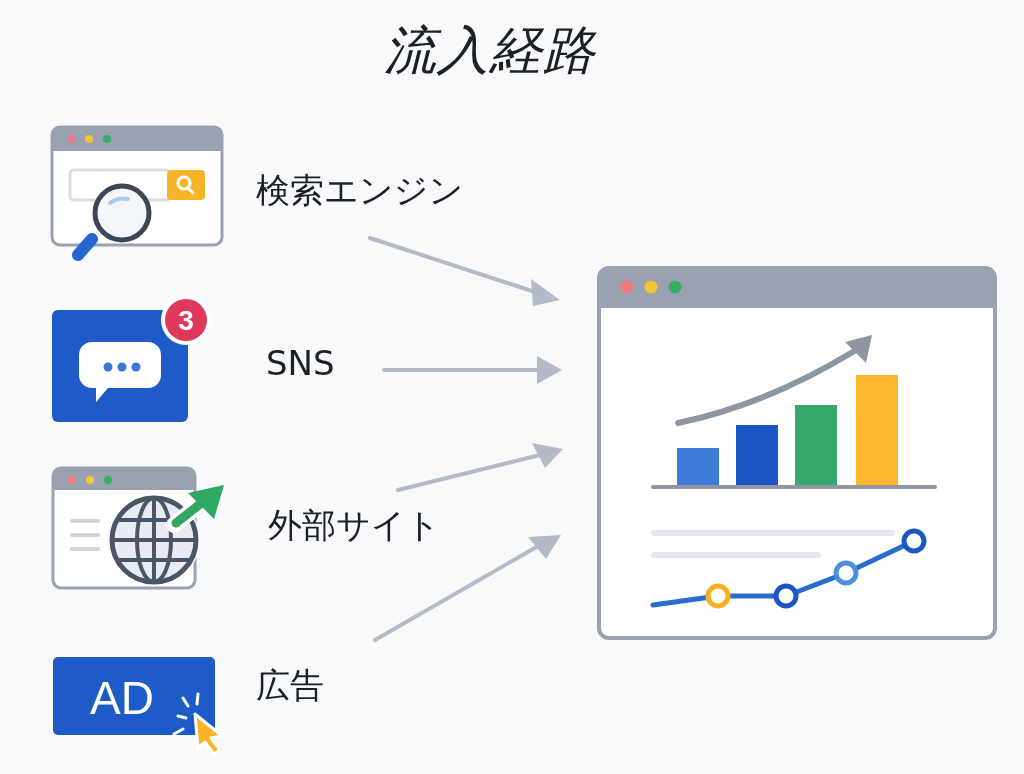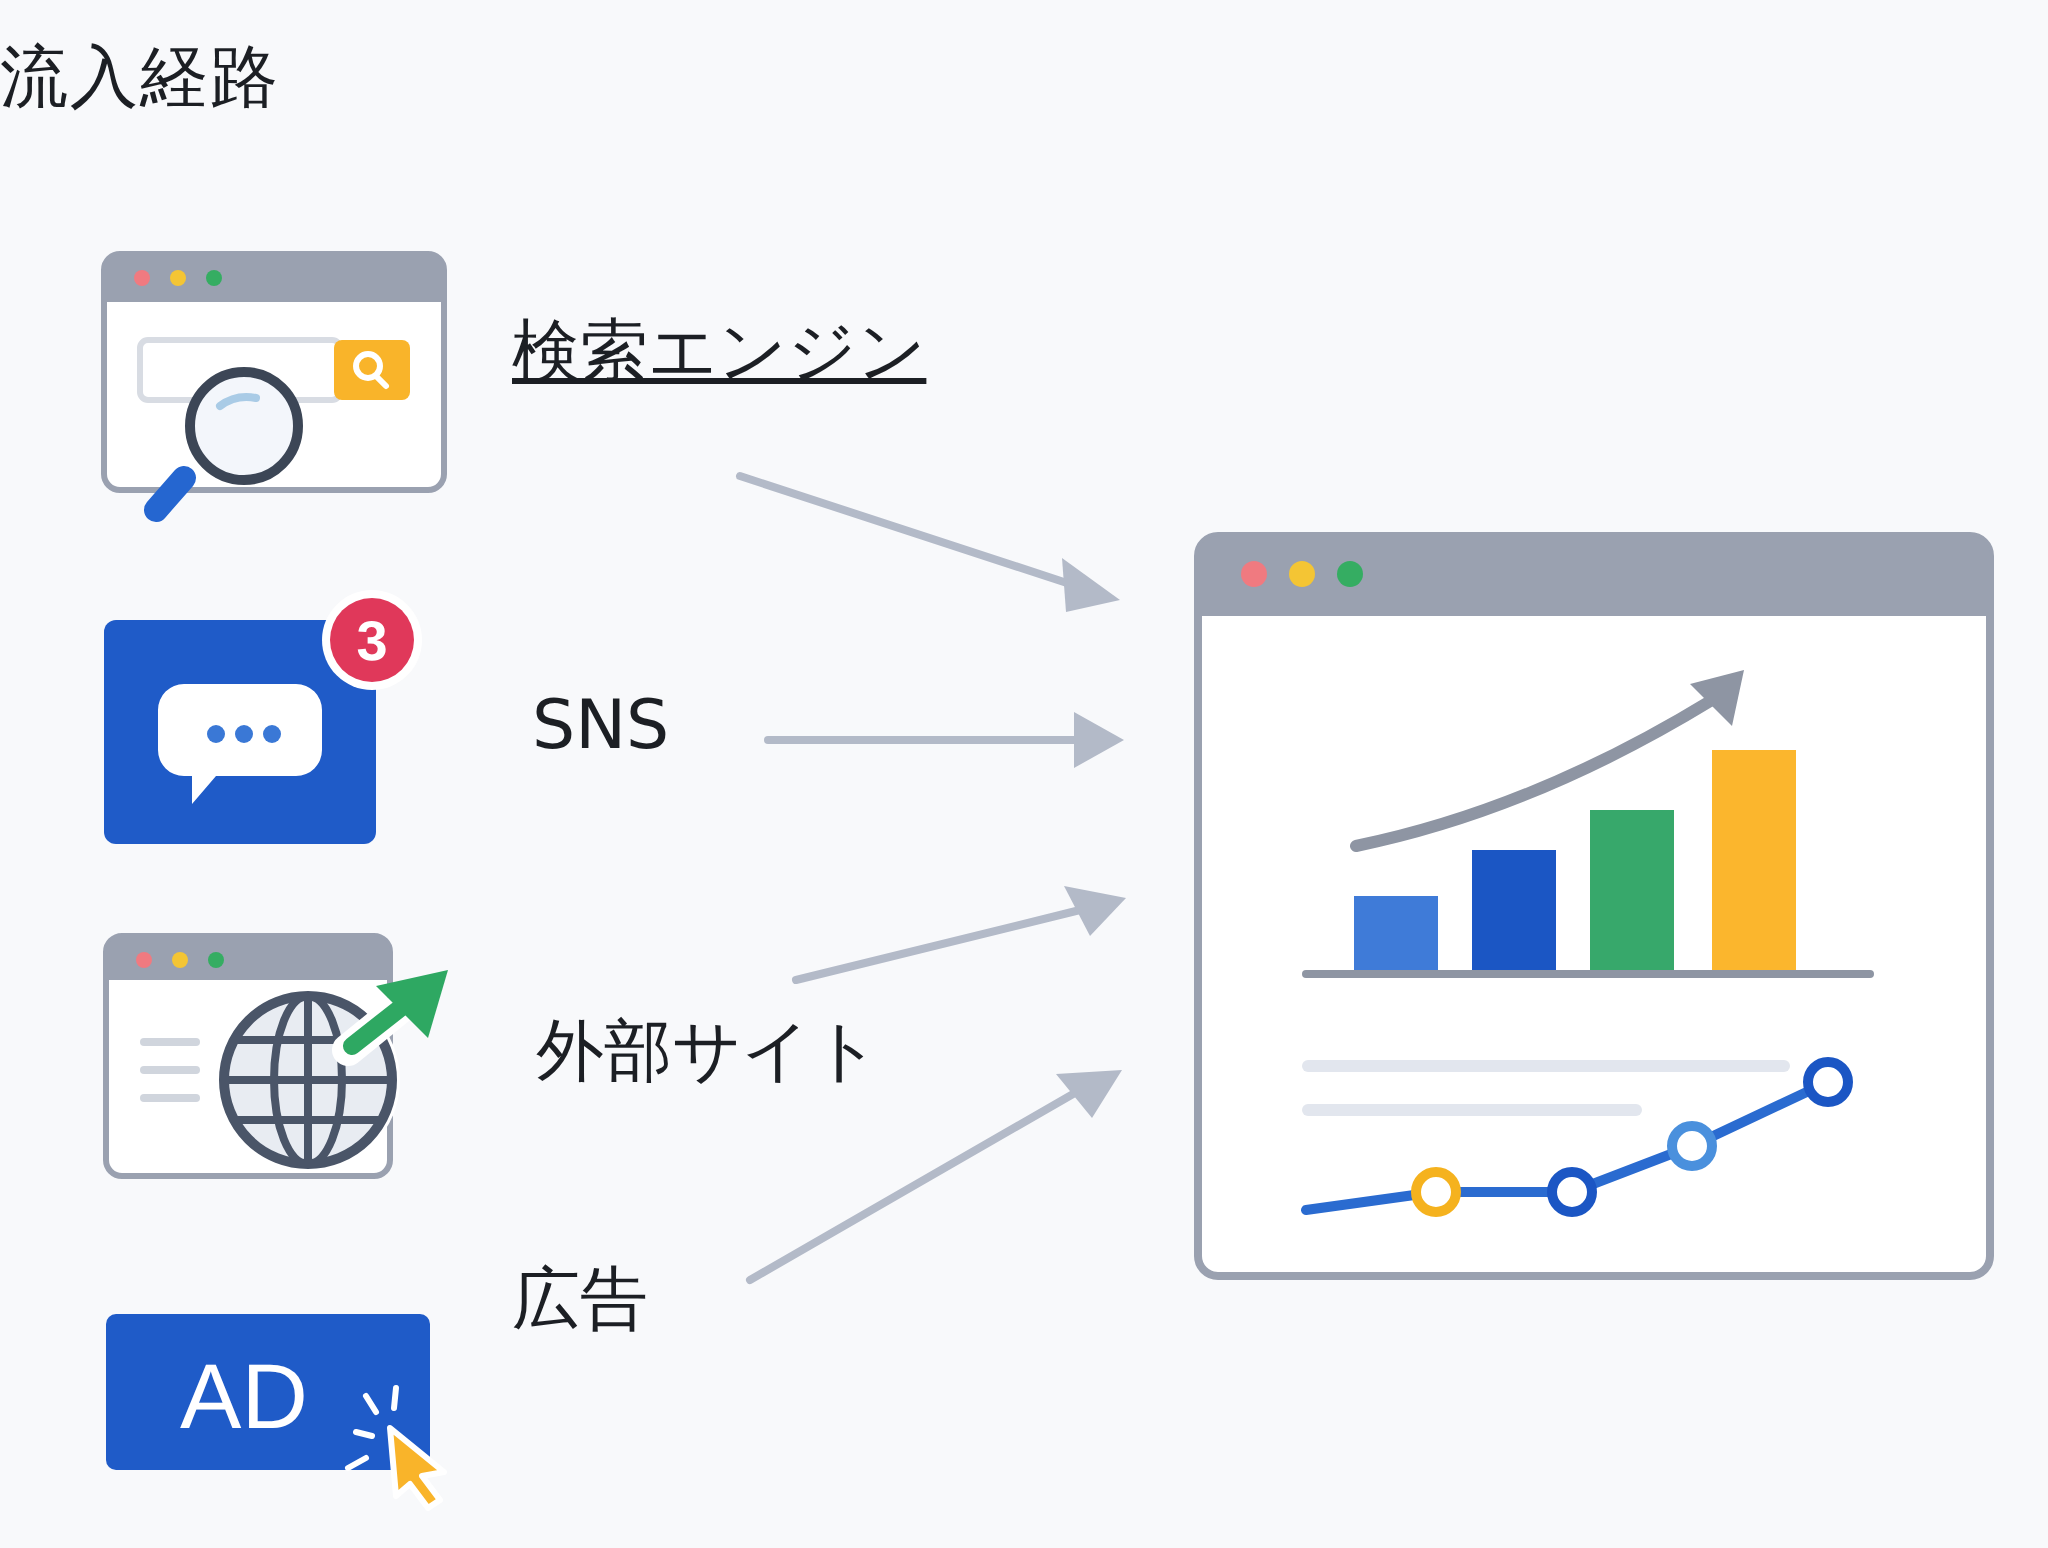--- a/index.html
+++ b/index.html
@@ -4,22 +4,22 @@
 <style>
   html, body { margin:0; padding:0; }
   body {
     width:1024px; height:774px; overflow:hidden;
     background:#f8f9fb;
     font-family:"DejaVu Sans", "Liberation Sans", sans-serif;
     color:#1c1f24;
     position:relative;
   }
   .title {
-    position:absolute; left:0; top:16px; width:980px; 
-    font-size:34px; font-weight:500; letter-spacing:1px;
+    position:absolute; left:0; top:16px; width:980px; text-align:center;
+    font-size:52px; font-weight:500; letter-spacing:1px;font-style:italic;
   }
   .label {
     position:absolute; font-size:34px; color:#1c1f24; white-space:nowrap;
   }
   .icon { position:absolute; }
   svg { display:block; }
   .arrows { position:absolute; left:0; top:0; }
 </style>
 </head>
 <body>
@@ -35,21 +35,21 @@
     <circle cx="57" cy="14" r="4" fill="#35ad62"></circle>
     <rect x="20" y="45" width="100" height="30" rx="4" fill="#fff" stroke="#d8dce3" stroke-width="3"></rect>
     <rect x="117" y="45" width="38" height="30" rx="4" fill="#f9b42a"></rect>
     <circle cx="134" cy="58" r="6" fill="none" stroke="#fff" stroke-width="3"></circle>
     <line x1="138" y1="63" x2="143" y2="68" stroke="#fff" stroke-width="3" stroke-linecap="round"></line>
     <line x1="42" y1="114" x2="28" y2="130" stroke="#2566d0" stroke-width="12" stroke-linecap="round"></line>
     <circle cx="72" cy="88" r="27" fill="#f3f6fb" stroke="#3c4656" stroke-width="5"></circle>
     <path d="M60 78 q8 -6 18 -4" stroke="#a9cbe6" stroke-width="4" fill="none" stroke-linecap="round"></path>
   </svg>
 </div>
-<div class="label" style="left:256px;top:153px;text-decoration:underline;">検索エンジン</div>
+<div class="label" style="left:256px;top:168px;">検索エンジン</div>
 
 <div class="icon" style="left:50px;top:292px;">
   <svg width="170" height="135" viewBox="0 0 170 135">
     <rect x="2" y="18" width="136" height="112" rx="6" fill="#1f5bc8"></rect>
     <path d="M42 50 h56 a13 13 0 0 1 13 13 v20 a13 13 0 0 1 -13 13 h-40 l-12 14 v-14 h-4 a13 13 0 0 1 -13 -13 v-20 a13 13 0 0 1 13 -13 z" fill="#fff"></path>
     <circle cx="58" cy="75" r="4.5" fill="#3a78d6"></circle>
     <circle cx="72" cy="75" r="4.5" fill="#3a78d6"></circle>
     <circle cx="86" cy="75" r="4.5" fill="#3a78d6"></circle>
     <circle cx="136" cy="28" r="25" fill="#fff"></circle>
     <circle cx="136" cy="28" r="21" fill="#e0385a"></circle>
@@ -88,21 +88,21 @@
     <text x="72" y="60" text-anchor="middle" font-size="46" fill="#fff" font-family="Liberation Sans, sans-serif">AD</text>
     <g stroke="#fff" stroke-width="3" stroke-linecap="round">
       <line x1="128" y1="62" x2="136" y2="64"></line>
       <line x1="133" y1="44" x2="138" y2="52"></line>
       <line x1="148" y1="40" x2="147" y2="50"></line>
       <line x1="124" y1="80" x2="133" y2="75"></line>
     </g>
     <path d="M145 60 L172 82 L161 84 L170 96 L164 100 L155 88 L148 94 Z" fill="#f9b42a" stroke="#fff" stroke-width="3" stroke-linejoin="round"></path>
   </svg>
 </div>
-<div class="label" style="left:256px;top:627px;">広告</div>
+<div class="label" style="left:256px;top:663px;">広告</div>
 
 <svg class="arrows" width="1024" height="774" viewBox="0 0 1024 774">
   <g fill="#b3bac8" stroke="#b3bac8">
     <line x1="370" y1="238" x2="535" y2="292" stroke-width="4" stroke-linecap="round"></line>
     <polygon points="531,279 560,300 533,306" stroke="none"></polygon>
     <line x1="384" y1="370" x2="538" y2="370" stroke-width="4" stroke-linecap="round"></line>
     <polygon points="537,356 562,370 537,384" stroke="none"></polygon>
     <line x1="398" y1="490" x2="540" y2="455" stroke-width="4" stroke-linecap="round"></line>
     <polygon points="532,443 563,449 545,468" stroke="none"></polygon>
     <line x1="375" y1="640" x2="540" y2="545" stroke-width="4" stroke-linecap="round"></line>

